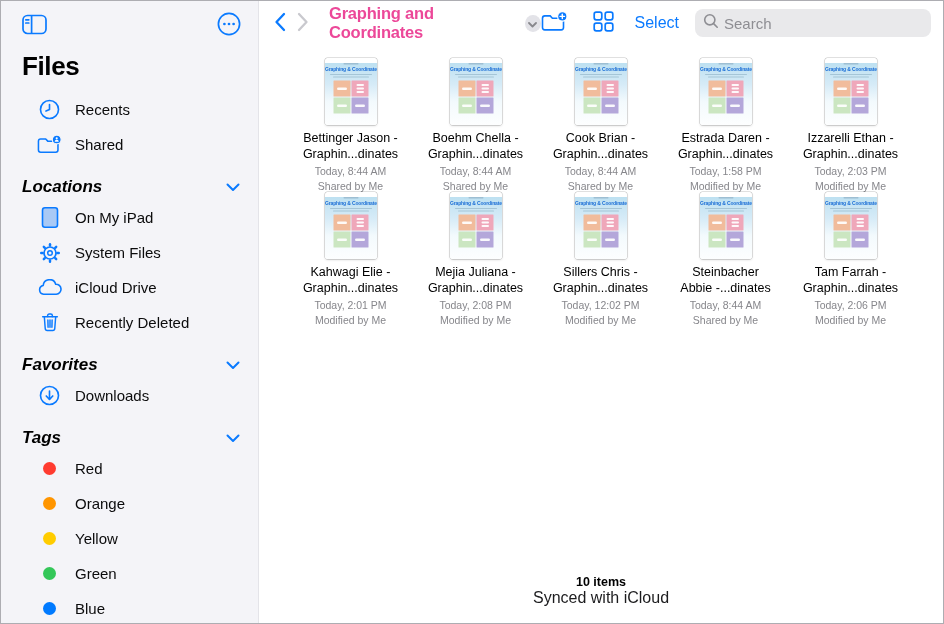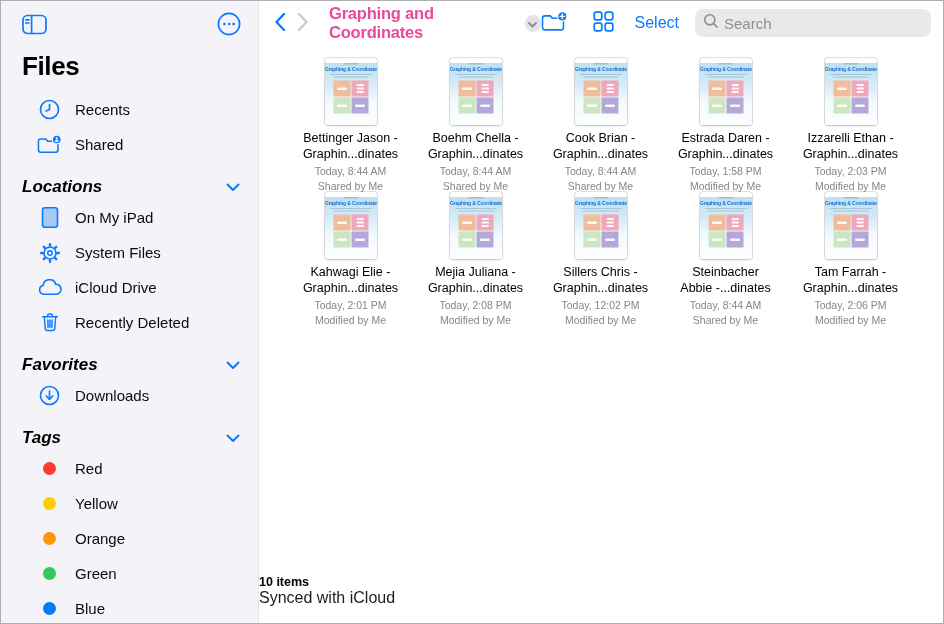--- a/index.html
+++ b/index.html
@@ -46,21 +46,21 @@
   .t-sub i:nth-child(1){ width:84px; } .t-sub i:nth-child(2){ width:72px; }
   .t-grid { width:70px; height:66px; margin:6px auto 0; display:grid; grid-template-columns:1fr 1fr; grid-template-rows:1fr 1fr; gap:2px; }
   .q { display:flex; flex-direction:column; align-items:center; justify-content:center; gap:3px; border-radius:1px; }
   .q-tl{ background:#F1BC9C; } .q-tr{ background:#EFA7BA; } .q-bl{ background:#CBE6C1; } .q-br{ background:#B4A7DA; }
   .pill { width:20px; height:5px; background:rgba(255,255,255,0.92); border-radius:2.5px; }
   .q-tr .pill { width:15px; height:4px; }
   .f-name { margin-top:5px; font-size:12.5px; line-height:16px; color:#000; text-align:center; }
   .f-date { margin-top:3px; font-size:10.5px; color:#86868B; text-align:center; }
   .f-status { margin-top:3px; font-size:10.5px; color:#86868B; text-align:center; }
 
-  .footer { position:absolute; left:0; right:0; bottom:16px; text-align:left; }
+  .footer { position:absolute; left:0; right:0; bottom:16px; text-align:center; }
   .f-count { font-size:12.5px; font-weight:700; color:#000; }
   .f-sync { margin-top:0; font-size:16px; color:#1c1c1e; }
 </style>
 </head>
 <body>
 
 <div class="app">
 
   <aside class="sidebar">
     <div class="sb-header">
@@ -201,29 +201,29 @@
     </div>
 
     <div class="sb-item">
       <span class="ico">
           <span class="tag-dot" style="background: rgb(255, 59, 48);"></span>
         </span>
       <span class="lbl">Red</span>
     </div>
     <div class="sb-item">
       <span class="ico">
+          <span class="tag-dot" style="background: rgb(255, 149, 0);"></span>
+        </span>
+      <span class="lbl">Orange</span>
+    </div>
+    <div class="sb-item">
+      <span class="ico">
           <span class="tag-dot" style="background: rgb(255, 204, 0);"></span>
         </span>
       <span class="lbl">Yellow</span>
-    </div>
-    <div class="sb-item">
-      <span class="ico">
-          <span class="tag-dot" style="background: rgb(255, 149, 0);"></span>
-        </span>
-      <span class="lbl">Orange</span>
     </div>
     <div class="sb-item">
       <span class="ico">
           <span class="tag-dot" style="background: rgb(52, 199, 89);"></span>
         </span>
       <span class="lbl">Green</span>
     </div>
     <div class="sb-item">
       <span class="ico">
           <span class="tag-dot" style="background: rgb(0, 122, 255);"></span>

